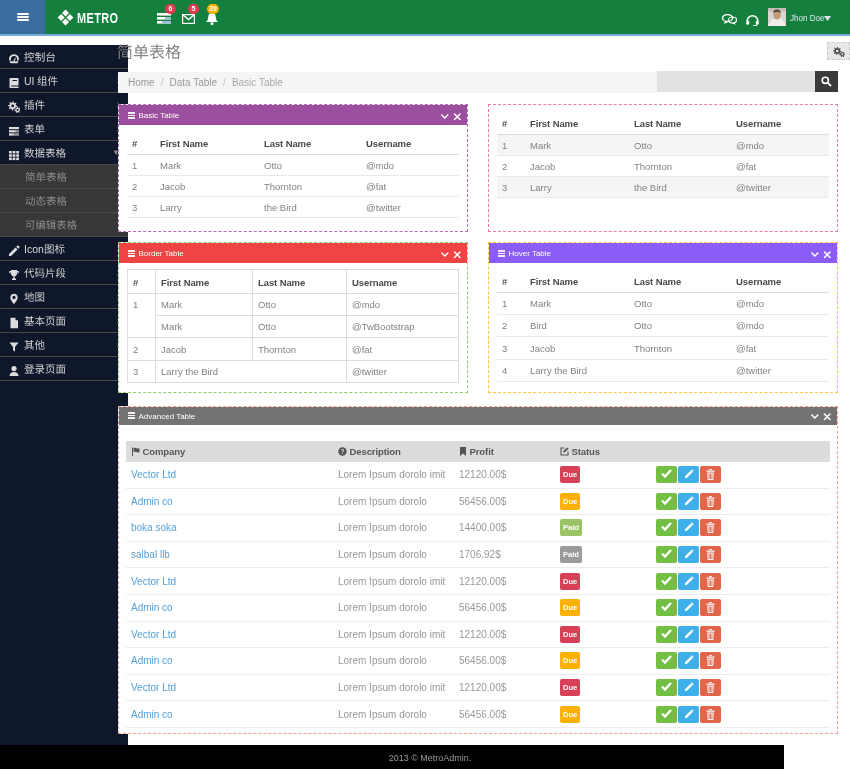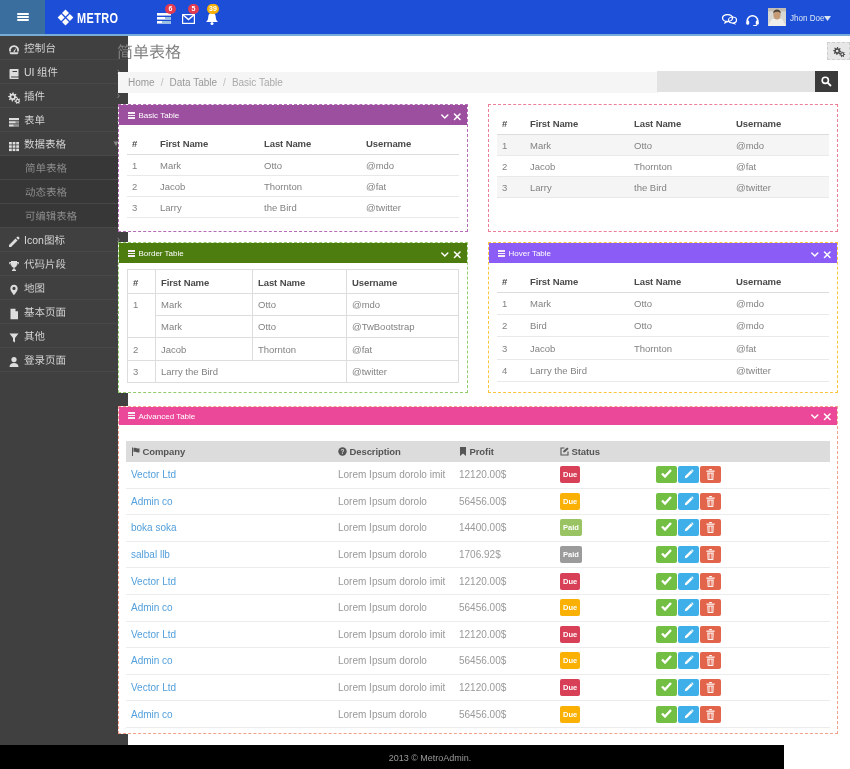--- a/index.html
+++ b/index.html
@@ -1,26 +1,26 @@
 <!DOCTYPE html>
 <html><head><meta charset="utf-8"><title>Metro Admin</title><style>
 *{margin:0;padding:0;box-sizing:border-box}
 html,body{width:850px;height:769px;overflow:hidden;background:#fff;
  font-family:"Liberation Sans",sans-serif;position:relative}
 
-#topbar{position:absolute;left:0;top:0;width:850px;height:36px;background:#1d4ed8;border-bottom:2px solid #79abd9}
+#topbar{position:absolute;left:0;top:0;width:850px;height:36px;background:#15803d;border-bottom:2px solid #79abd9}
 #toggle{position:absolute;left:0;top:0;width:45px;height:34px;background:#3a6e9f}
 #toggle span{position:absolute;left:17px;width:12px;height:2px;background:#fff;border-radius:1px}
 #logo{position:absolute;left:57px;top:0;height:34px;color:#fff}
 #logoname{position:absolute;left:20px;top:10px;font-size:14px;font-weight:bold;letter-spacing:0.5px;color:#fff;transform:scaleX(0.78);transform-origin:0 0}
 .hicon{position:absolute;top:0;height:34px}
 .badge{position:absolute;font-size:7px;font-weight:bold;color:#fff;background:#e23b52;border-radius:5.5px;height:10.5px;min-width:11px;line-height:10.5px;text-align:center;padding:0 2px}
 #uname{position:absolute;left:790px;top:11.5px;font-size:9.5px;color:#dbe7f2;transform:scaleX(0.85);transform-origin:0 0}
 
-#sidebar{position:absolute;left:0;top:36px;width:128px;height:709px;background:#404040}
+#sidebar{position:absolute;left:0;top:45px;width:128px;height:709px;background:#0f172a}
 .mi{position:relative;height:24px;border-bottom:1px solid #484848;color:#d9d9d9}
 .mi .ic{position:absolute;left:8px;top:6px;width:12px;height:12px}
 .mi .lb{position:absolute;left:24px;top:6px;height:12px;line-height:12px;font-size:10.5px}
 .mi .ar{position:absolute;right:8px;top:6px;color:#8a8a8a;font-size:10px;line-height:12px}
 .mi.sub{background:#373737;color:#8e8e8e}
 .mi.sub .lb{left:25px}
 
 #ptitle{position:absolute;left:117px;top:43px}
 #gears{position:absolute;left:827px;top:42px;width:22.5px;height:17.5px;background:#e7e7e7;border:1px dashed #cfcfcf}
 #crumbbar{position:absolute;left:118px;top:72px;width:540px;height:21px;background:#f5f5f5;font-size:10px;color:#999;line-height:21px;padding-left:10px}
@@ -33,25 +33,25 @@
 .phead{position:relative;height:20px;color:#fff;font-size:11px}
 .phead .ham{position:absolute;left:8.5px;top:7px;width:7.5px;height:7px}
 .phead .ham i{display:block;height:1.6px;background:#f5ecf5;margin-bottom:1.1px}
 .phead .ttl{position:absolute;left:19.5px;top:0;height:21px;line-height:21px;font-size:8px}
 .phead .ctl{position:absolute;right:6px;top:6px}
 .p1{left:118px;top:104px;width:350px;height:128px;border:1px dashed #b46cb6}
 .p1 .phead{background:#9c4f9f}
 .p2{left:488px;top:104px;width:350px;height:128px;border:1px dashed #ec7e98}
 .p2 .phead{background:#e25374}
 .p3{left:118px;top:242px;width:350px;height:151px;border:1px dashed #93cd6b}
-.p3 .phead{background:#4d7c0f}
+.p3 .phead{background:#ef4444}
 .p4{left:488px;top:242px;width:350px;height:151px;border:1px dashed #fbc63d}
 .p4 .phead{background:#8b5cf6}
 .p5{left:118px;top:406px;width:720px;height:328px;border:1px dashed #f2a28c}
-.p5 .phead{background:#ec4899;height:18px}
+.p5 .phead{background:#737373;height:18px}
 .p5 .phead .ham{top:5px}
 .p5 .phead .ttl{height:19px;line-height:19px}
 .p5 .phead .ctl{top:4px}
 .p3 td,.p4 td{padding-top:4.3px;padding-bottom:3.9px}
 .pbody{padding:6px 8px 0 8px}
 
 table{border-collapse:collapse;width:100%;table-layout:fixed}
 th{font-size:9.5px;color:#4a4a4a;text-align:left;padding:6px 5px 4px 5px;font-weight:bold;letter-spacing:-0.1px;line-height:13px}
 td{font-size:9.5px;color:#828282;padding:3.6px 5px 3.4px 5px;height:13px;line-height:13px}
 .tsimple th{border-bottom:1px solid #dcdcdc}

